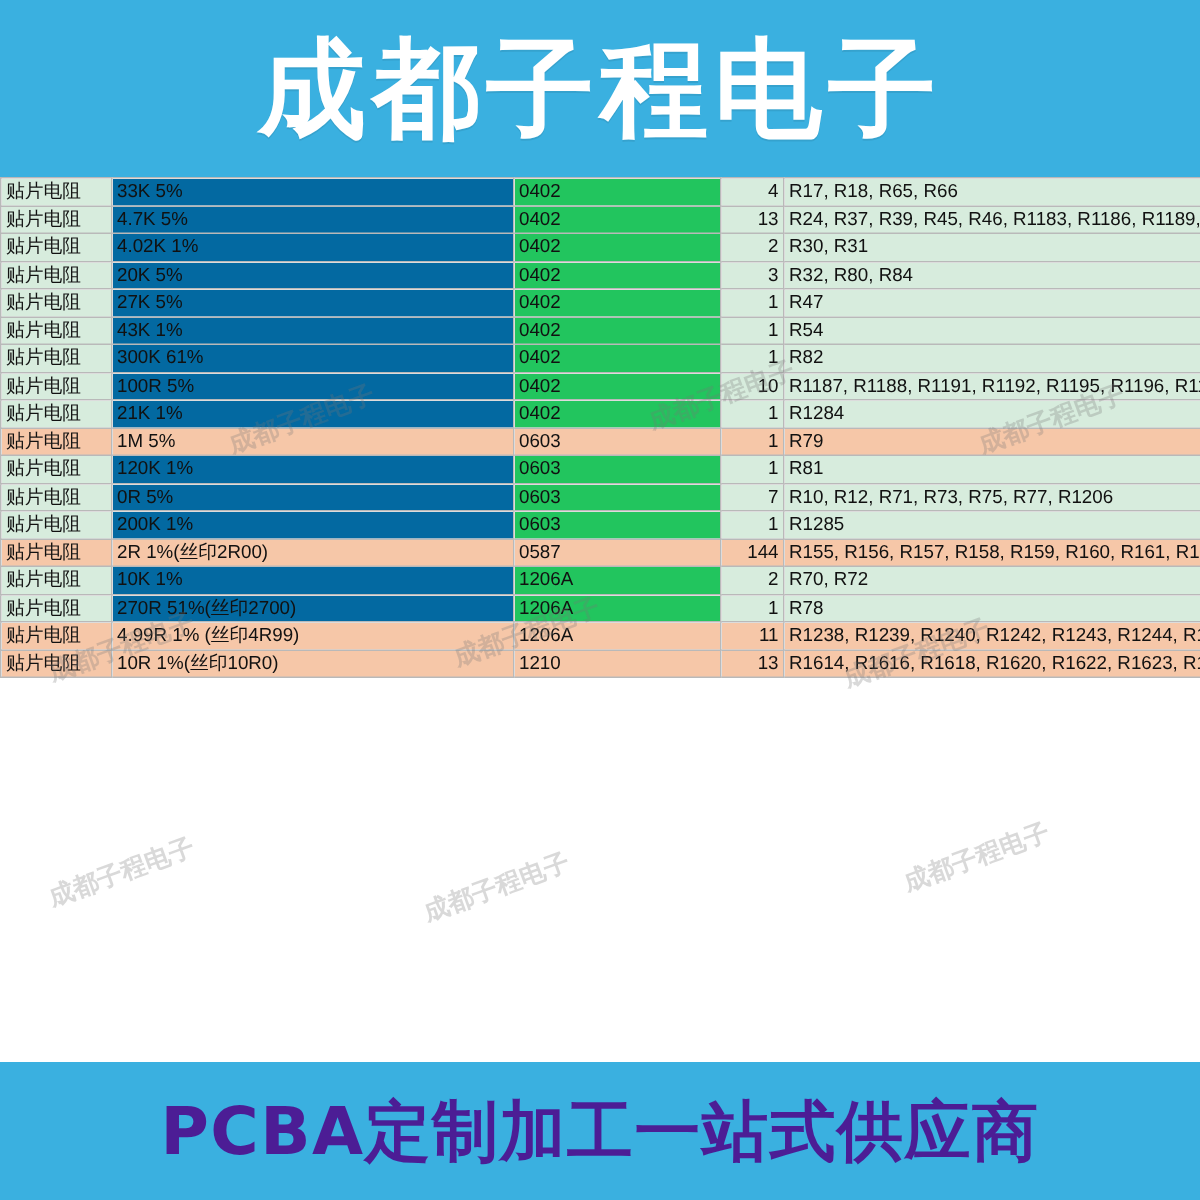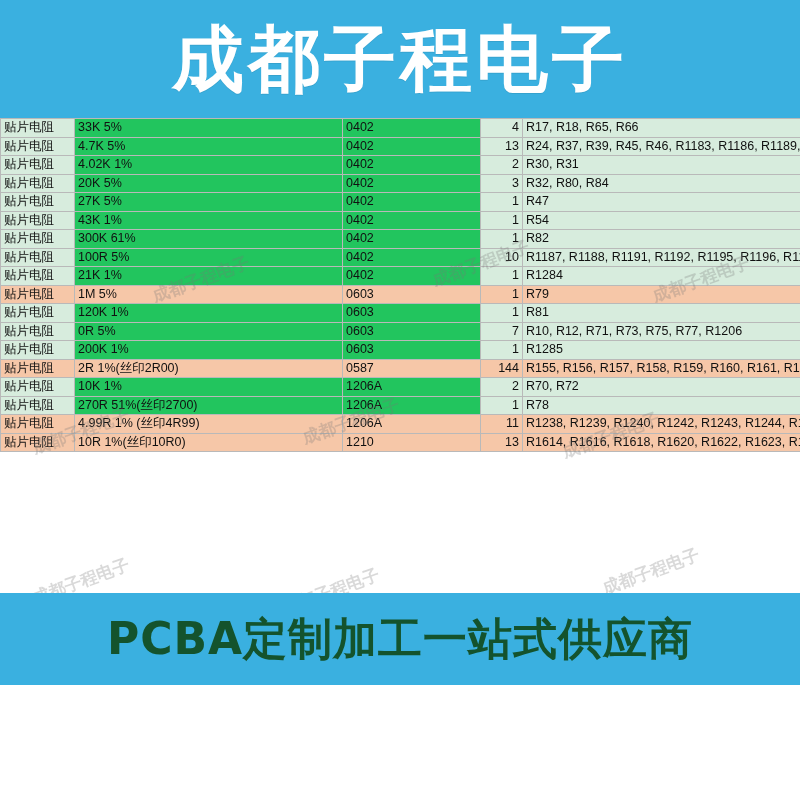--- a/index.html
+++ b/index.html
@@ -9,21 +9,21 @@
   }
   body {
     width: 800px;
     height: 800px;
     overflow: hidden;
     font-family: "Liberation Sans", sans-serif;
   }
   .page {
     position: relative;
     width: 800px;
-    height: 685px;
+    height: 800px;
     overflow: hidden;
     background: #d7ecdd;
   }
 
   
   .banner {
     position: absolute;
     left: 0;
     top: 0;
     width: 800px;
@@ -51,21 +51,21 @@
     bottom: 0;
     width: 800px;
     height: 92px;
     background: #3ab0e0;
     display: flex;
     align-items: center;
     justify-content: center;
     z-index: 5;
   }
   .footer-title {
-    color: #14532d;
+    color: #4c1d95;
     font-size: 44px;
     font-weight: bold;
     letter-spacing: 1px;
     font-family: "DejaVu Sans", sans-serif;
   }
 
   
   .sheet-wrap {
     position: absolute;
     left: 0;
@@ -92,21 +92,21 @@
     white-space: nowrap;
   }
   
   col.c-type { width: 74px; }
   col.c-spec { width: 268px; }
   col.c-pkg  { width: 138px; }
   col.c-qty  { width: 42px; }
   col.c-ref  { width: 678px; }
 
   td.type { background: #d7ecdd; }
-  td.spec { background: #22c55e; }
+  td.spec { background: #0369a1; }
   td.pkg  { background: #22c55e; }
   td.qty  { background: #d7ecdd; text-align: right; padding-right: 4px; }
   td.ref  { background: #d7ecdd; }
 
   tr.hl td.type, tr.hl td.spec, tr.hl td.pkg, tr.hl td.qty, tr.hl td.ref {
     background: #f6c7a8;
   }
 
   td.big {
     white-space: normal;

